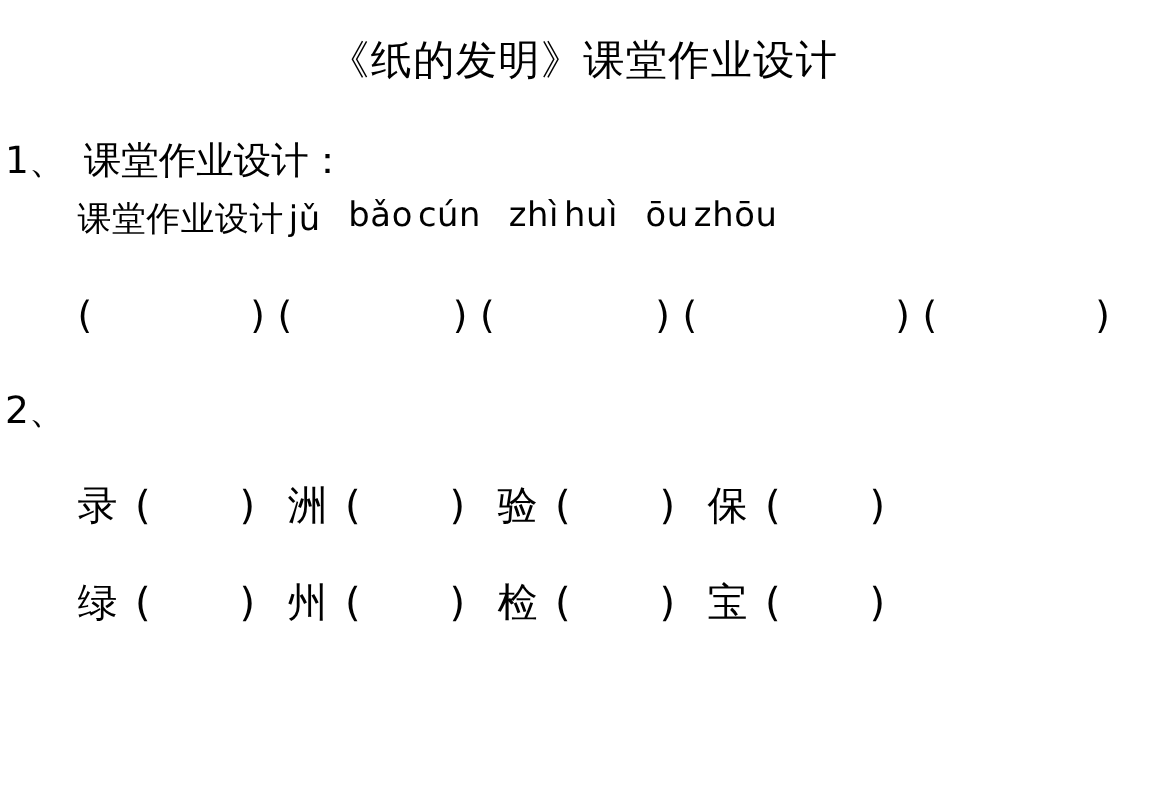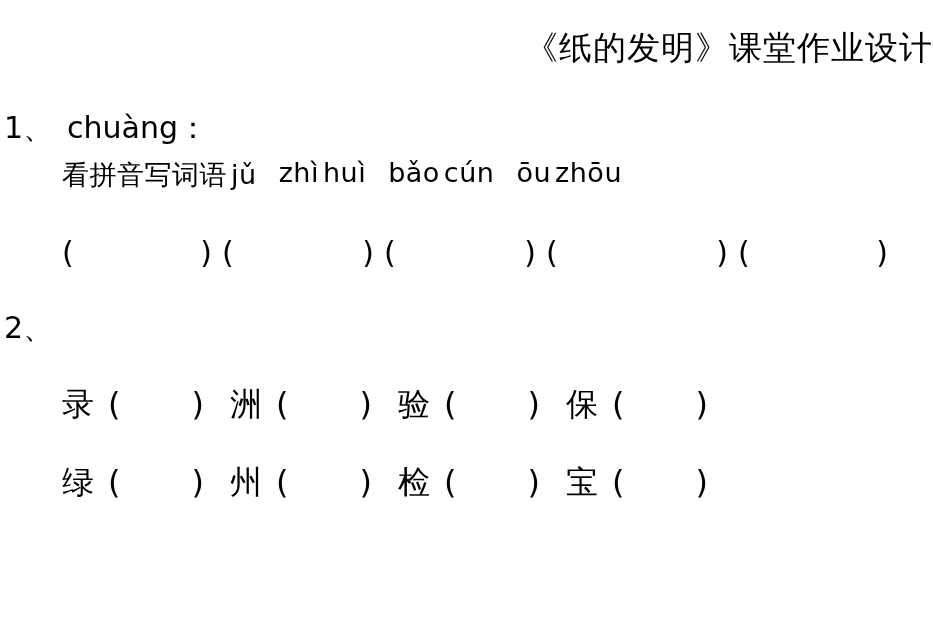--- a/index.html
+++ b/index.html
@@ -14,21 +14,21 @@
     color: #000000;
     overflow: hidden;
     position: relative;
   }
   .page {
     position: relative;
     width: 933px;
     height: 636px;
   }
   .title {
-    text-align: right;
+    text-align: center;
     font-size: 33px;
     line-height: 1.2;
     margin-top: 28px;
     letter-spacing: 1px;
     font-weight: 400;
   }
 
   
   .section1 {
     margin-top: 40px;
@@ -124,32 +124,32 @@
 </head>
 <body>
 
 <div class="page">
 
   <div class="title">《纸的发明》课堂作业设计</div>
 
   <div class="section1">
     <div class="q1-line">
       <span class="q-num">1、</span>
-      <span class="q-text">chuàng：</span>
+      <span class="q-text">课堂作业设计：</span>
     </div>
 
     <div class="pinyin-row">
       <span class="pinyin-item">
-        <span class="syl">看拼音写词语</span><span class="syl">jǔ</span>
+        <span class="syl">课堂作业设计</span><span class="syl">jǔ</span>
+      </span>
+      <span class="pinyin-item">
+        <span class="syl">bǎo</span><span class="syl">cún</span>
       </span>
       <span class="pinyin-item">
         <span class="syl">zhì</span><span class="syl">huì</span>
-      </span>
-      <span class="pinyin-item">
-        <span class="syl">bǎo</span><span class="syl">cún</span>
       </span>
       <span class="pinyin-item">
         <span class="syl">ōu</span><span class="syl">zhōu</span>
       </span>
     </div>
 
     <div class="paren-row">
       <span class="paren-blank pb-w1">
         <span class="pb-inner">
           <span>(</span>

